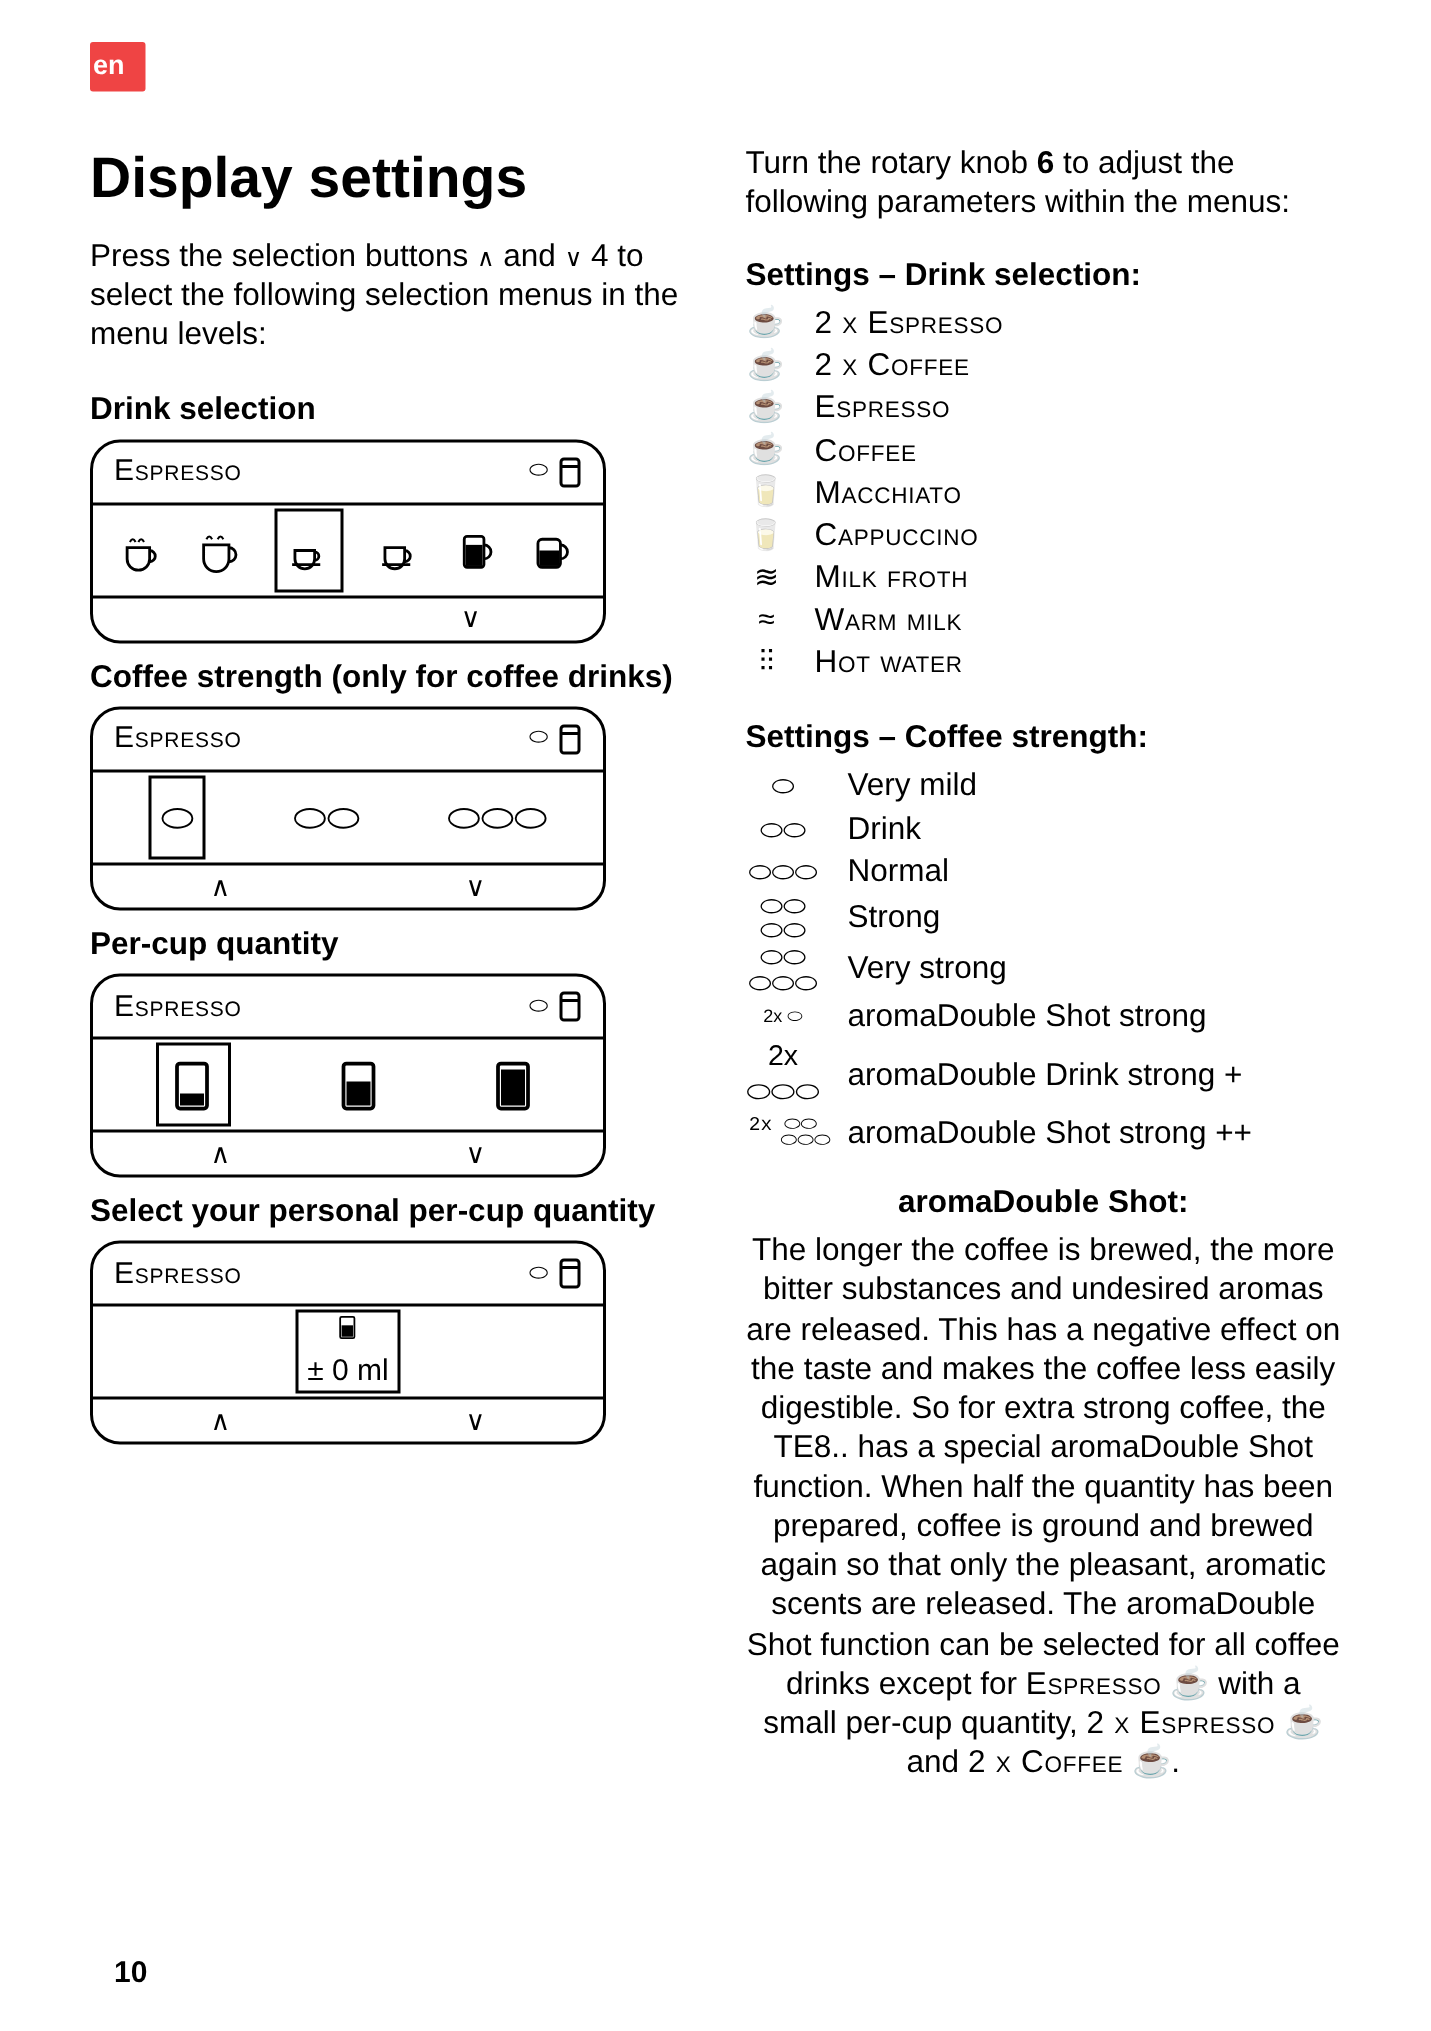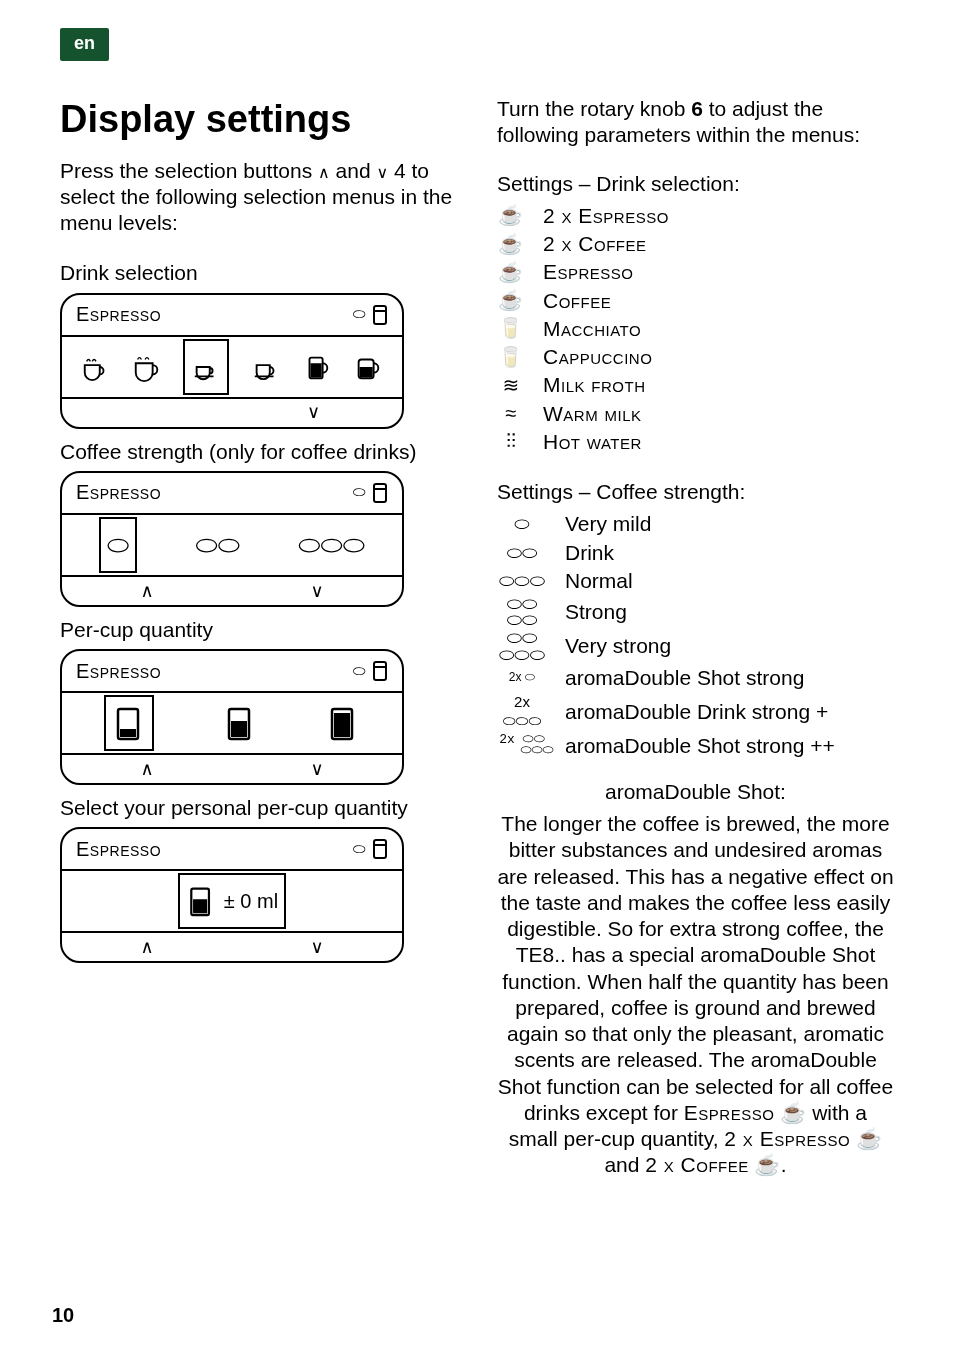--- a/index.html
+++ b/index.html
@@ -11,41 +11,41 @@
     position:relative;
     box-sizing:border-box;
     padding:40px 60px 60px 60px;
     font-size:21px;
     line-height:1.25;
   }
   .lang-tab{
     position:absolute;
     top:28px;
     left:60px;
-    background:#14532d;
+    background:#ef4444;
     color:#fff;
     font-weight:bold;
-    padding:4px 14px 6px 14px;
+    padding:4px 14px 6px 2px;
     font-size:18px;
     border-radius:2px;
   }
   .columns{
     display:flex;
     gap:40px;
     margin-top:56px;
   }
   .col{flex:1;min-width:0;}
   h1{
     font-size:38px;
     font-weight:bold;
     margin:0 0 14px 0;
   }
   .intro p{margin:0 0 24px 0;}
   .section-label{
-    font-weight:normal;
+    font-weight:bold;
     margin:10px 0 6px 0;
   }
   .display-box{
     border:2px solid #000;
     border-radius:20px;
     width:340px;
     margin-bottom:10px;
     overflow:hidden;
   }
   .display-box .top{
@@ -90,21 +90,21 @@
     gap:18px;
     margin:2px 0;
   }
   .strength-list .icon{width:50px;text-align:center;font-size:18px;}
   .bean{display:inline-block;font-size:14px;line-height:0.9;}
   .aroma-block{margin-top:6px;text-align:center;}
   .aroma-block p{margin:0;}
   .pg-num{
     position:absolute;
     bottom:26px;
-    left:52px;
+    left:76px;
     font-weight:bold;
     font-size:20px;
   }
   .up-caret,.down-caret{font-size:16px;}
   .topright-icons{display:inline-flex;align-items:center;gap:6px;font-size:15px;}
   
   .svg-icon{width:30px;height:30px;}
   .sel-box{border:2px solid #000;padding:0 6px;height:52px;display:flex;align-items:center;}
 </style>
 </head>
@@ -237,21 +237,21 @@
         <span class="smallcaps">Espresso</span>
         <span class="topright-icons">
           <span>⬭</span>
           <svg width="18" height="22" viewBox="0 0 18 22">
               <rect x="2" y="2" width="12" height="18" rx="2" fill="none" stroke="#000" stroke-width="2"></rect>
               <line x1="2" y1="7" x2="14" y2="7" stroke="#000" stroke-width="2"></line>
             </svg>
         </span>
       </div>
       <div class="mid" style="justify-content:center;">
-        <span class="sel-box" style="gap:8px;">
+        <span class="sel-box" style="gap:8px;flex-direction:column;">
           <svg width="30" height="36" viewBox="0 0 34 40">
               <rect x="6" y="6" width="20" height="30" rx="2" fill="none" stroke="#000" stroke-width="2.5"></rect>
               <rect x="8" y="18" width="16" height="16" fill="#000"></rect>
             </svg>
           <span style="font-size:20px;">± 0 ml</span>
         </span>
       </div>
       <div class="bot">
         <span>∧</span>
         <span>∨</span>
@@ -324,21 +324,21 @@
         </div>
       <div class="row">
           <span class="icon bean">⬭⬭<br>⬭⬭⬭</span>
           <span>Very strong</span>
         </div>
       <div class="row">
           <span class="icon" style="font-size:12px;">2x ⬭</span>
           <span>aromaDouble Shot strong</span>
         </div>
       <div class="row">
-          <span class="icon" style="font-size:15px;">2x ⬭⬭⬭</span>
+          <span class="icon" style="font-size:19px;">2x ⬭⬭⬭</span>
           <span>aromaDouble Drink strong +</span>
         </div>
       <div class="row">
           <span class="icon" style="font-size:13px;line-height:0.8;font-family:Liberation Mono, monospace;">2x ⬭⬭<br>&nbsp;&nbsp;&nbsp;⬭⬭⬭</span>
           <span>aromaDouble Shot strong ++</span>
         </div>
     </div>
 
     <div class="aroma-block">
       <div class="section-label">aromaDouble Shot:</div>

